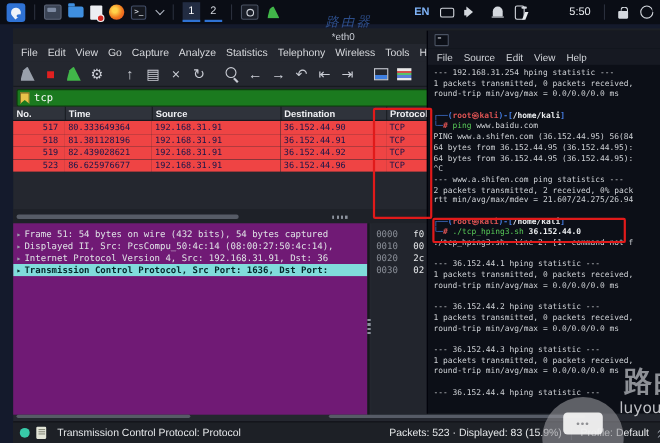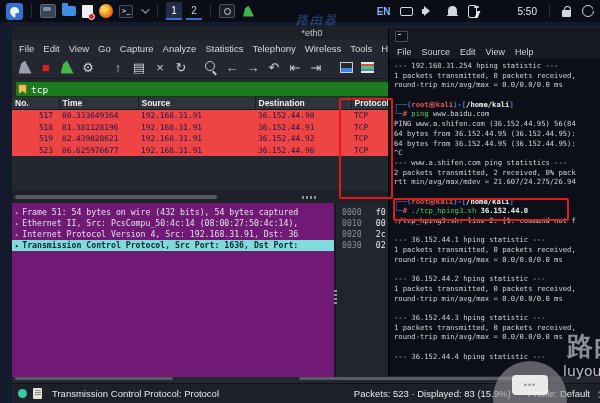--- a/index.html
+++ b/index.html
@@ -289,21 +289,21 @@
           <td>TCP</td>
         </tr>
       </tbody>
   </table>
   <div class="ws-list-bg"></div>
   <div class="hscroll" id="pkt-hscroll"></div>
   <div class="split-dots"></div>
 
   <div id="details-pane">
       <div class="det-row"><span class="arrow">▸</span><span>Frame 51: 54 bytes on wire (432 bits), 54 bytes captured</span></div>
-      <div class="det-row"><span class="arrow">▸</span><span>Ethernet II, Src: PcsCompu_50:4c:14 (08:00:27:50:4c:14),</span></div>
+      <div class="det-row"><span class="arrow">▸</span><span>Displayed II, Src: PcsCompu_50:4c:14 (08:00:27:50:4c:14),</span></div>
       <div class="det-row"><span class="arrow">▸</span><span>Internet Protocol Version 4, Src: 192.168.31.91, Dst: 36</span></div>
       <div class="det-row hl"><span class="arrow">▸</span><span>Transmission Control Protocol, Src Port: 1636, Dst Port:</span></div>
     </div>
   <div id="hex-divider"></div>
   <div id="hex-pane">
       <div class="hex-row"><span class="off">0000</span><span class="bytes">f0 b4</span></div>
       <div class="hex-row"><span class="off">0010</span><span class="bytes">00 28</span></div>
       <div class="hex-row"><span class="off">0020</span><span class="bytes">2c 0e</span></div>
       <div class="hex-row"><span class="off">0030</span><span class="bytes">02 00</span></div>
     </div>

